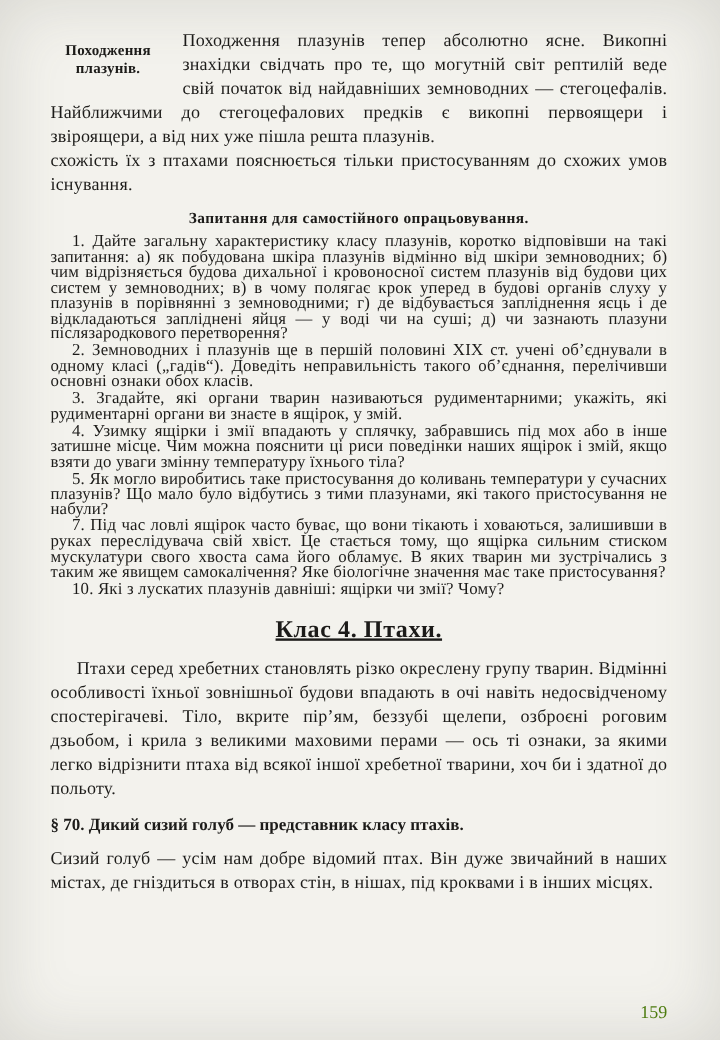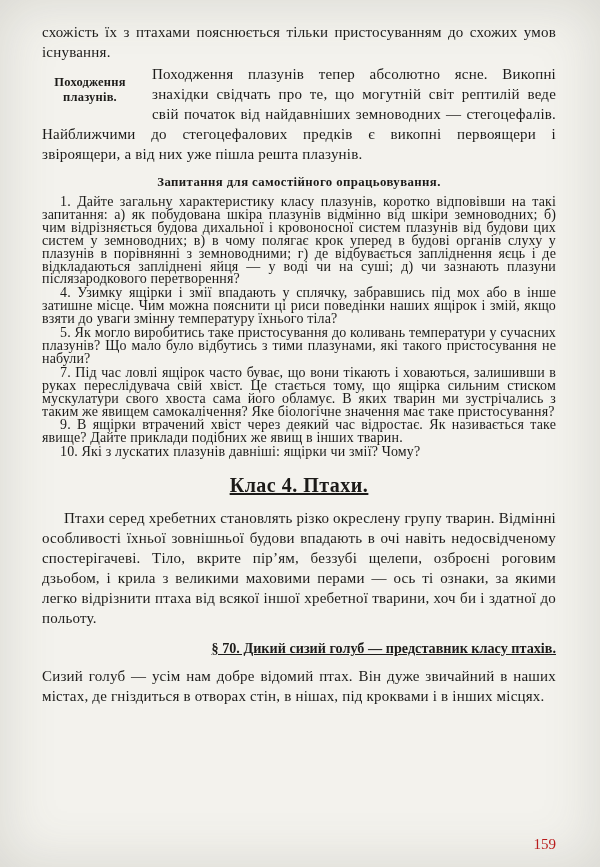--- a/index.html
+++ b/index.html
@@ -58,53 +58,53 @@
   }
   .class-heading {
     text-align: center;
     font-size: 20px;
     font-weight: bold;
     letter-spacing: 0.5px;
     margin: 15px 0 11px 0;
     text-decoration: underline;
   }
   .section-heading {
-    text-align: right;
+    text-align: left;
     font-size: 14.2px;
     font-weight: bold;
     margin: 12px 0 9px 0;
-    text-decoration: underline;
   }
   .page-number {
     position: absolute;
     right: 44px;
     bottom: 14px;
     font-size: 15px;
-    color: #b91c1c;
+    color: #4d7c0f;
   }
 </style>
 </head>
 <body>
 
 <div class="scan-page">
 
-  <p class="body-text no-indent">схожість їх з птахами пояснюється тільки пристосуванням до схожих умов існування.</p>
-
   <p class="body-text origin-para">
     <span class="margin-heading">Походження плазунів.</span><span>Походження плазунів тепер абсолютно ясне. Викопні знахідки свідчать про те, що могутній світ рептилій веде свій початок від найдавніших земноводних — стегоцефалів. Найближчими до стегоцефалових предків є викопні первоящери і звіроящери, а від них уже пішла решта плазунів.</span>
   </p>
+
+  <p class="body-text no-indent">схожість їх з птахами пояснюється тільки пристосуванням до схожих умов існування.</p>
 
   <h3 class="questions-heading">Запитання для самостійного опрацьовування.</h3>
 
   <div class="questions">
     <p class="question">1. Дайте загальну характеристику класу плазунів, коротко відповівши на такі запитання: а) як побудована шкіра плазунів відмінно від шкіри земноводних; б) чим відрізняється будова дихальної і кровоносної систем плазунів від будови цих систем у земноводних; в) в чому полягає крок уперед в будові органів слуху у плазунів в порівнянні з земноводними; г) де відбувається запліднення яєць і де відкладаються запліднені яйця — у воді чи на суші; д) чи зазнають плазуни післязародкового перетворення?</p>
+    <p class="question">2. Земноводних і плазунів ще в першій половині XIX ст. учені об’єднували в одному класі („гадів“). Доведіть неправильність такого об’єднання, перелічивши основні ознаки обох класів.</p>
+    <p class="question">3. Згадайте, які органи тварин називаються рудиментарними; укажіть, які рудиментарні органи ви знаєте в ящірок, у змій.</p>
     <p class="question">4. Узимку ящірки і змії впадають у сплячку, забравшись під мох або в інше затишне місце. Чим можна пояснити ці риси поведінки наших ящірок і змій, якщо взяти до уваги змінну температуру їхнього тіла?</p>
     <p class="question">5. Як могло виробитись таке пристосування до коливань температури у сучасних плазунів? Що мало було відбутись з тими плазунами, які такого пристосування не набули?</p>
     <p class="question">7. Під час ловлі ящірок часто буває, що вони тікають і ховаються, залишивши в руках переслідувача свій хвіст. Це стається тому, що ящірка сильним стиском мускулатури свого хвоста сама його обламує. В яких тварин ми зустрічались з таким же явищем самокалічення? Яке біологічне значення має таке пристосування?</p>
-    <p class="question">9. В ящірки втрачений хвіст через деякий час відростає. Як називається таке явище? Дайте приклади подібних же явищ в інших тварин.</p>
     <p class="question">10. Які з лускатих плазунів давніші: ящірки чи змії? Чому?</p>
   </div>
 
   <h1 class="class-heading">Клас 4. Птахи.</h1>
 
   <p class="body-text">Птахи серед хребетних становлять різко окреслену групу тварин. Відмінні особливості їхньої зовнішньої будови впадають в очі навіть недосвідченому спостерігачеві. Тіло, вкрите пір’ям, беззубі щелепи, озброєні роговим дзьобом, і крила з великими маховими перами — ось ті ознаки, за якими легко відрізнити птаха від всякої іншої хребетної тварини, хоч би і здатної до польоту.</p>
 
   <h2 class="section-heading">§ 70. Дикий сизий голуб — представник класу птахів.</h2>
 
   <p class="body-text no-indent">Сизий голуб — усім нам добре відомий птах. Він дуже звичайний в наших містах, де гніздиться в отворах стін, в нішах, під кроквами і в інших місцях.</p>

